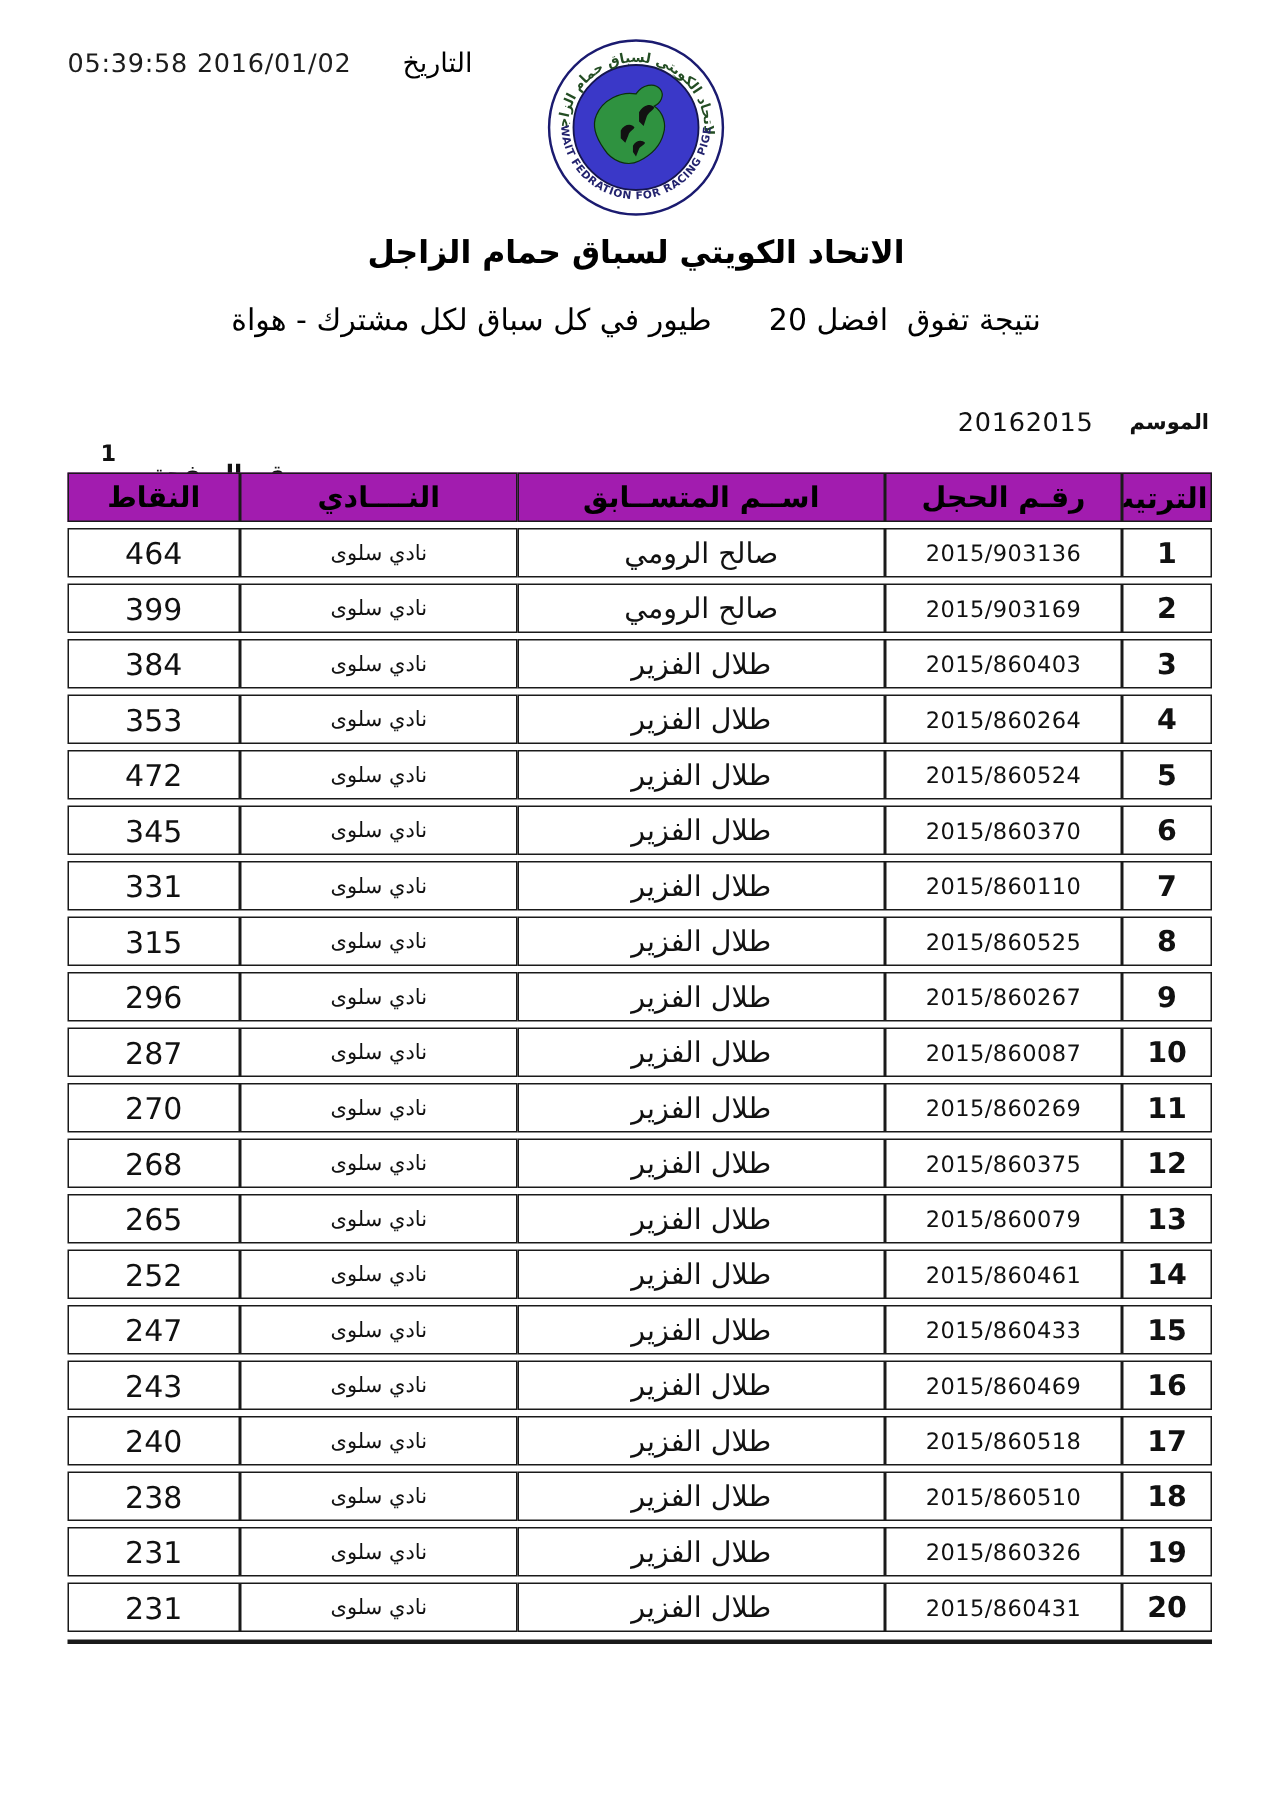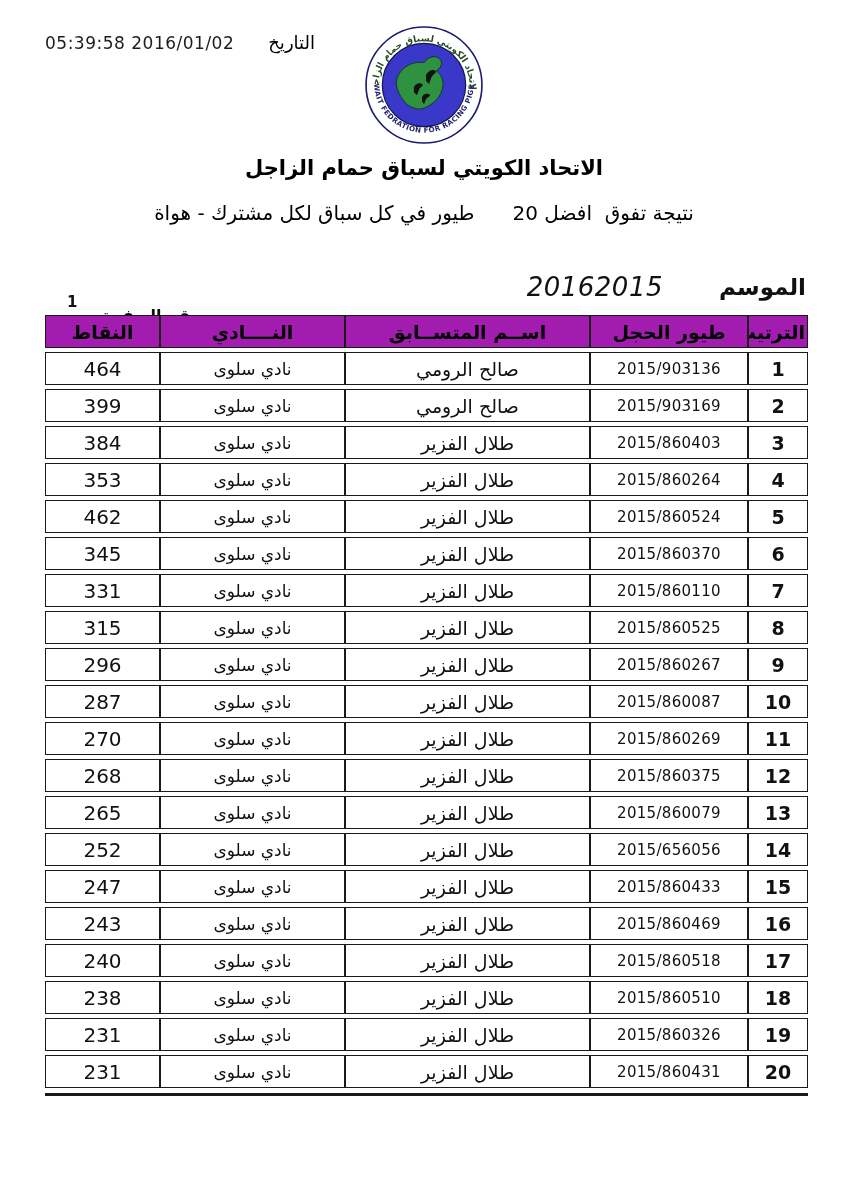--- a/index.html
+++ b/index.html
@@ -14,35 +14,35 @@
   
   .logo-wrap{position:absolute;left:50%;top:24px;transform:translateX(-50%);width:122px;height:122px;}
 
   
   .doc-title{position:absolute;top:156px;left:0;width:100%;text-align:center;font-size:21px;font-weight:bold;color:#000;}
   .doc-subtitle{position:absolute;top:201px;left:0;width:100%;text-align:center;font-size:20px;font-weight:normal;color:#000;direction:rtl;white-space:pre;}
 
   
   .meta-row{position:absolute;left:45px;top:272px;width:763px;height:32px;}
   .season-group{position:absolute;right:2px;top:0;display:flex;direction:rtl;align-items:center;gap:24px;}
-  .season-label{font-size:23px;font-weight:bold;margin-left:32px;}
-  .season-value{font-size:26px;direction:ltr;letter-spacing:.5px;font-style:italic;}
+  .season-label{font-size:14px;font-weight:bold;}
+  .season-value{font-size:17px;direction:ltr;letter-spacing:.5px;}
   .pagenum-group{position:absolute;left:22px;top:6px;display:flex;direction:rtl;align-items:center;gap:24px;}
   .pagenum-label{font-size:16px;font-weight:bold;margin-top:28px;}
   .pagenum-value{font-size:15px;font-weight:bold;}
 
   
   .table-wrap{position:absolute;left:45px;top:311px;width:763px;}
   table.results{width:763px;border-collapse:separate;border-spacing:0 4px;direction:rtl;table-layout:fixed;}
   table.results td,table.results th{border:1.5px solid #1a1a1a;vertical-align:middle;text-align:center;height:31px;padding:0 2px;overflow:hidden;}
   table.results th{background:#a21caf;font-size:19px;font-weight:bold;color:#000;}
   td.c-rank{font-size:19px;font-weight:bold;}
   td.c-ring{font-size:15px;direction:ltr;letter-spacing:.3px;}
   td.c-name{font-size:19px;margin-top:36px;}
-  td.c-club{font-size:17px;}
+  td.c-club{font-size:14px;}
   td.c-points{font-size:20px;direction:ltr;}
   .bottom-rule{width:763px;height:3px;background:#1a1a1a;margin-top:1px;}
 </style>
 </head>
 <body>
 
 <div class="sheet">
 
   <div class="date-block">
     <span class="date-value">05:39:58 2016/01/02</span>
@@ -89,21 +89,21 @@
       <colgroup>
         <col style="width:60px">
           <col style="width:158px">
           <col style="width:245px">
           <col style="width:185px">
           <col style="width:115px">
       </colgroup>
       <thead>
         <tr>
           <th>الترتيب</th>
-          <th>طيور الحجل</th>
+          <th>رقـم الحجل</th>
           <th>اســم المتســابق</th>
           <th>النــــادي</th>
           <th>النقاط</th>
         </tr>
       </thead>
       <tbody>
           <tr>
       <td class="c-rank">1</td>
       <td class="c-ring">2015/903136</td>
       <td class="c-name">صالح الرومي</td>
@@ -129,21 +129,21 @@
       <td class="c-ring">2015/860264</td>
       <td class="c-name">طلال الفزير</td>
       <td class="c-club">نادي سلوى</td>
       <td class="c-points">353</td>
     </tr>
           <tr>
       <td class="c-rank">5</td>
       <td class="c-ring">2015/860524</td>
       <td class="c-name">طلال الفزير</td>
       <td class="c-club">نادي سلوى</td>
-      <td class="c-points">462</td>
+      <td class="c-points">472</td>
     </tr>
           <tr>
       <td class="c-rank">6</td>
       <td class="c-ring">2015/860370</td>
       <td class="c-name">طلال الفزير</td>
       <td class="c-club">نادي سلوى</td>
       <td class="c-points">345</td>
     </tr>
           <tr>
       <td class="c-rank">7</td>
@@ -189,21 +189,21 @@
     </tr>
           <tr>
       <td class="c-rank">13</td>
       <td class="c-ring">2015/860079</td>
       <td class="c-name">طلال الفزير</td>
       <td class="c-club">نادي سلوى</td>
       <td class="c-points">265</td>
     </tr>
           <tr>
       <td class="c-rank">14</td>
-      <td class="c-ring">2015/656056</td>
+      <td class="c-ring">2015/860461</td>
       <td class="c-name">طلال الفزير</td>
       <td class="c-club">نادي سلوى</td>
       <td class="c-points">252</td>
     </tr>
           <tr>
       <td class="c-rank">15</td>
       <td class="c-ring">2015/860433</td>
       <td class="c-name">طلال الفزير</td>
       <td class="c-club">نادي سلوى</td>
       <td class="c-points">247</td>

